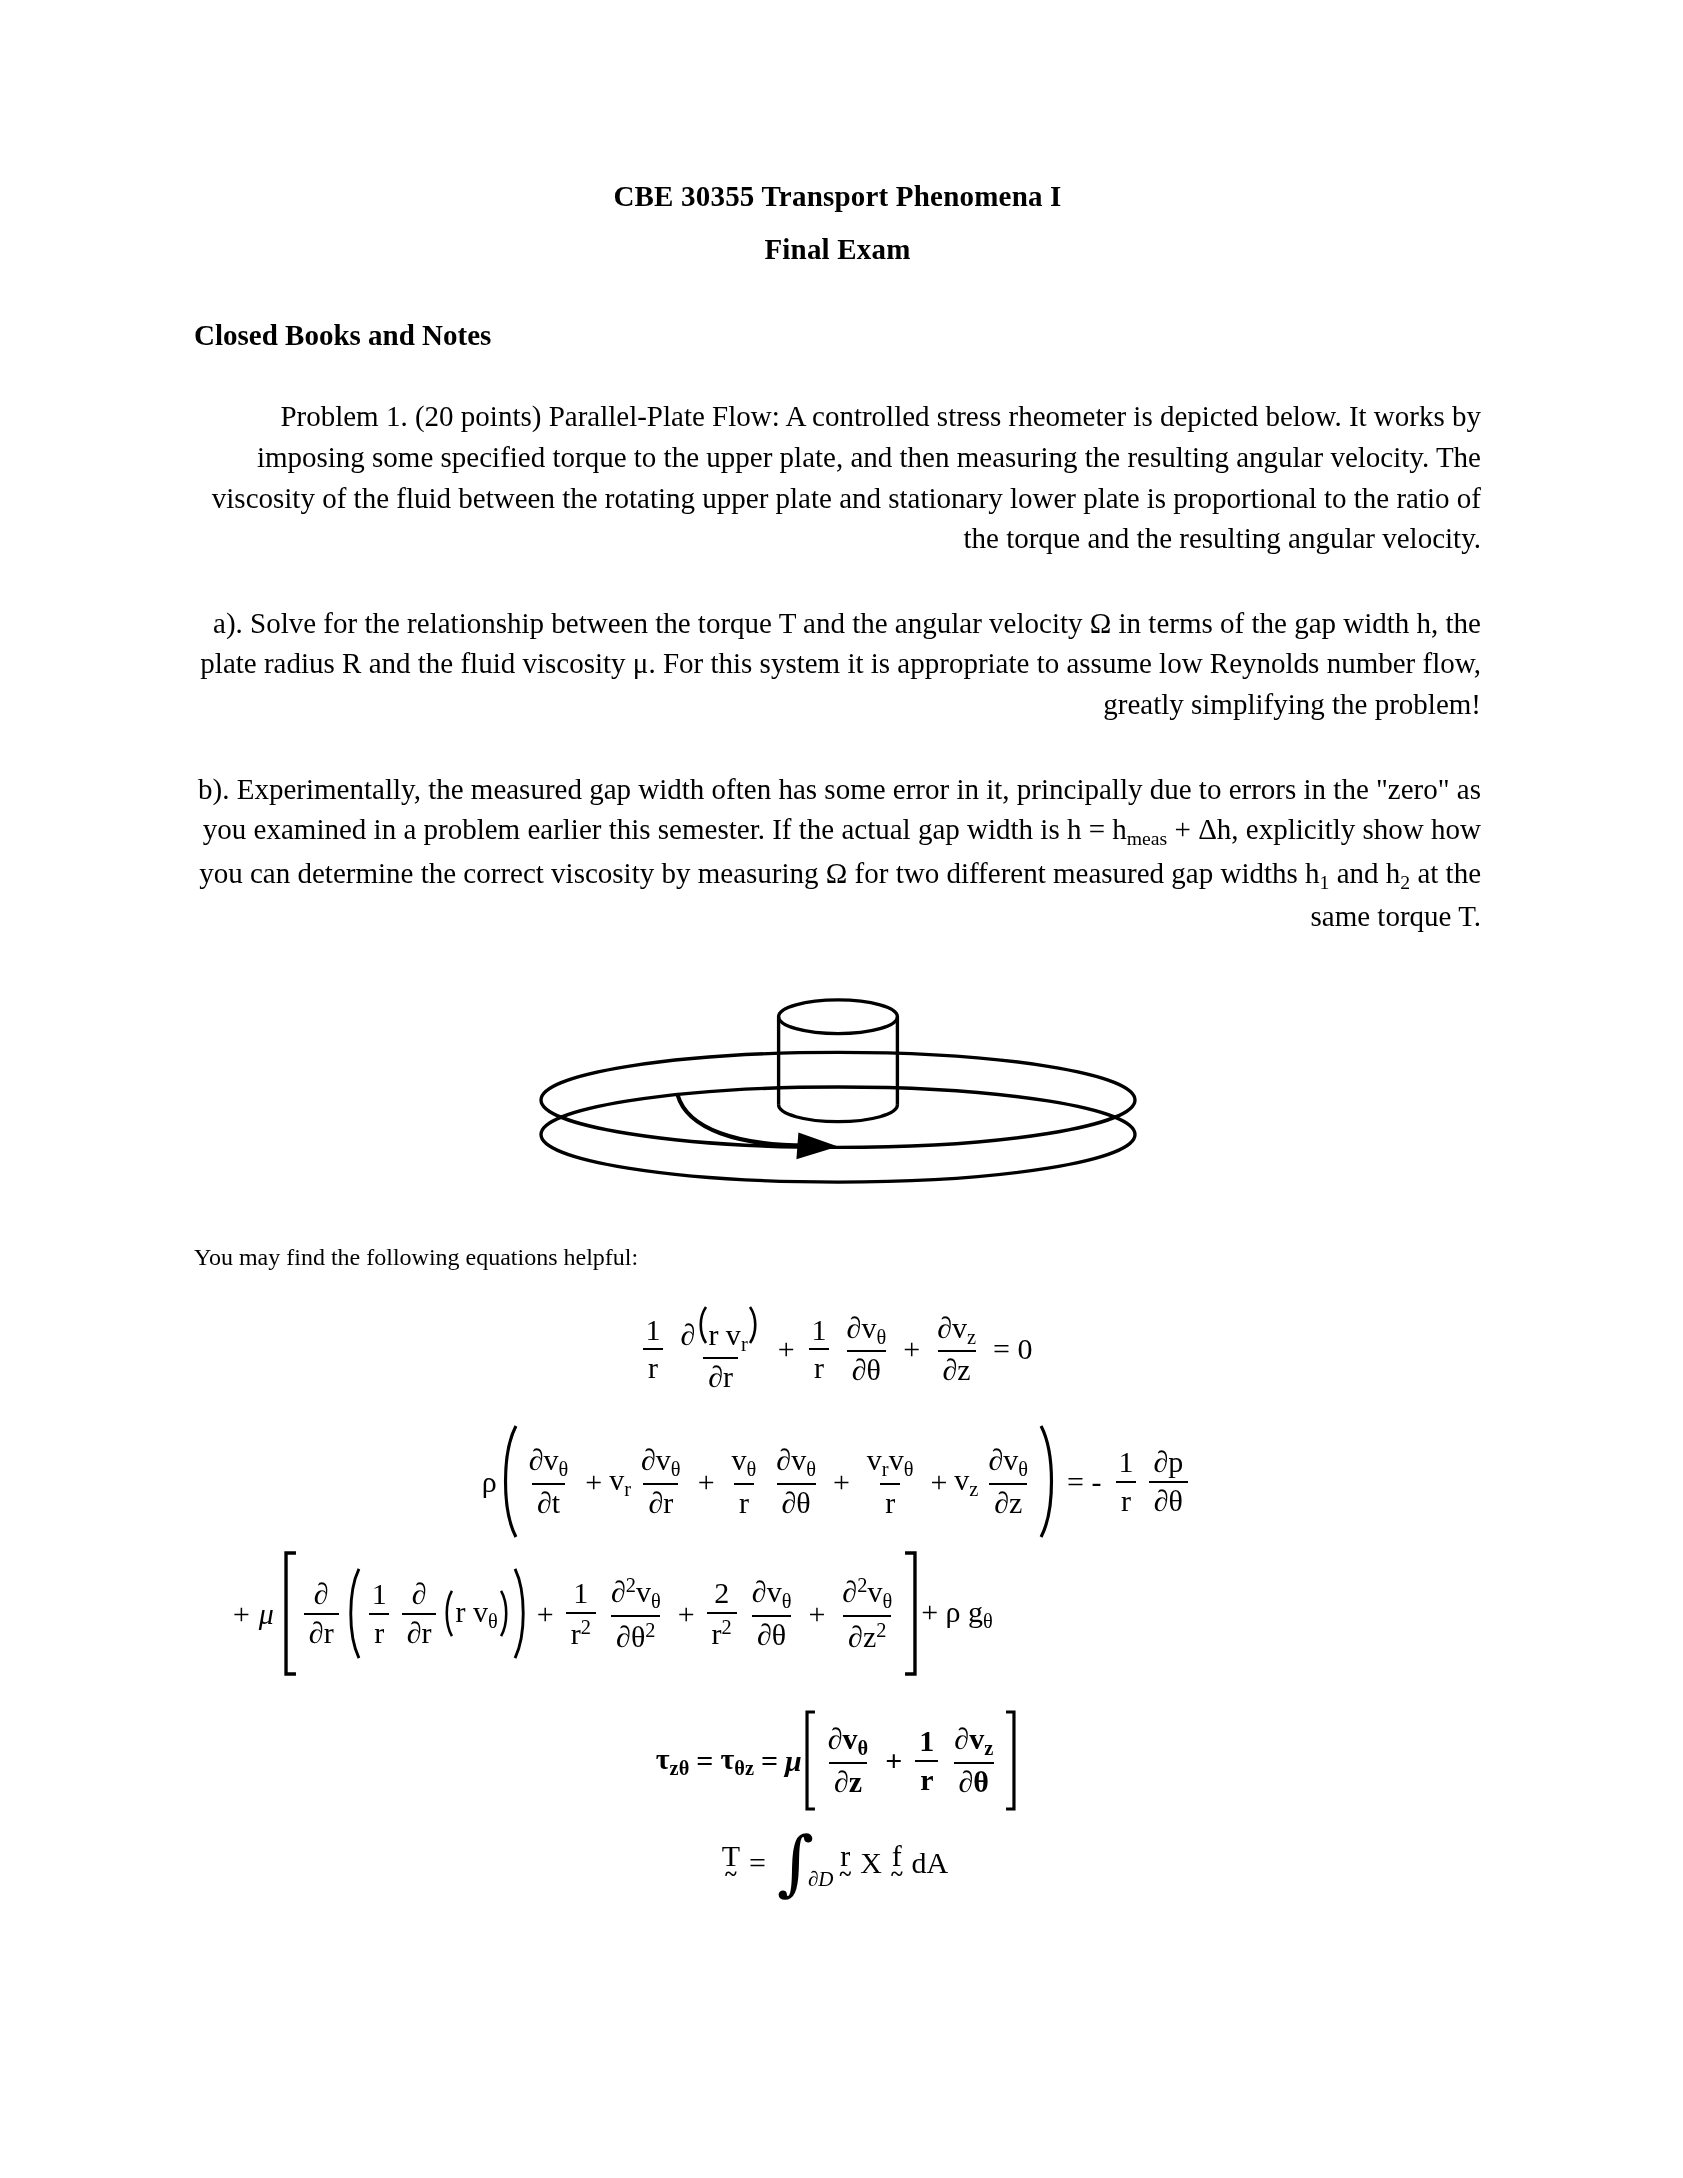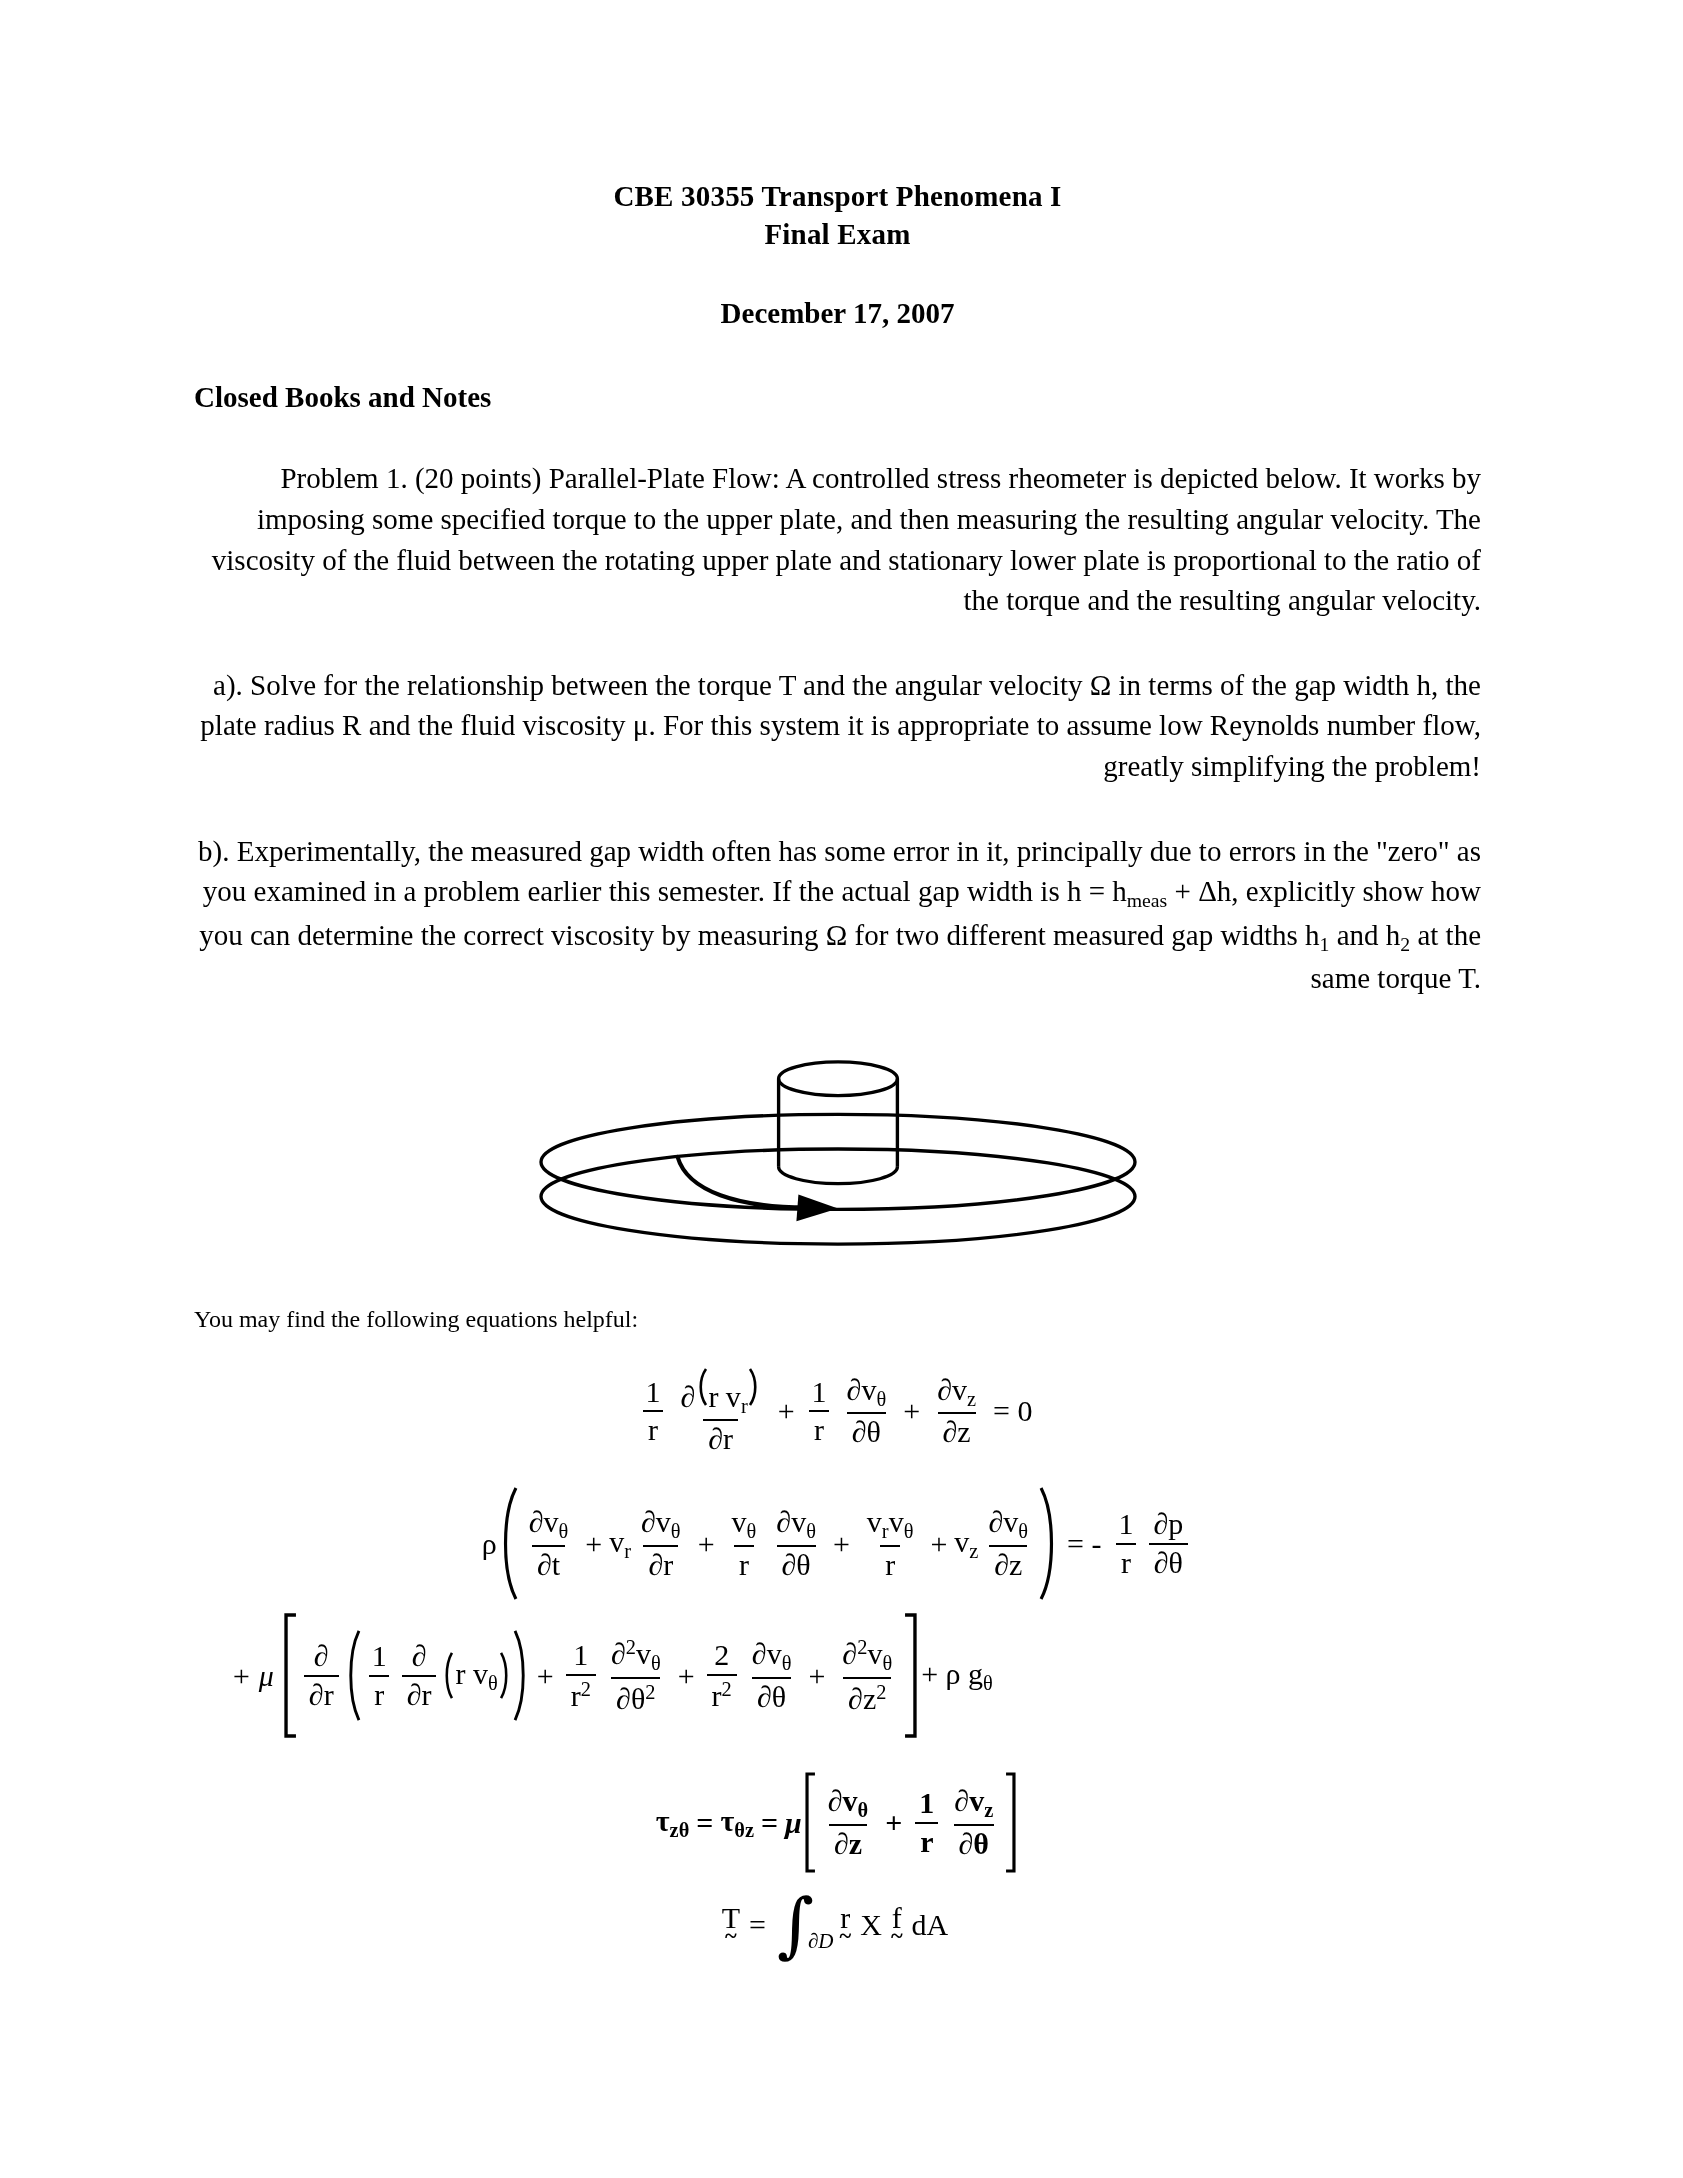--- a/index.html
+++ b/index.html
@@ -30,21 +30,21 @@
   }
 
   
   .title-block {
     text-align: center;
     font-weight: bold;
     font-size: 29px;
     line-height: 1.30;
     letter-spacing: 0.2px;
   }
-  .title-line2 { margin-top: 0px; }
+  .title-line2 { margin-top: 15px; }
   .date-line {
     text-align: center;
     font-weight: bold;
     font-size: 29px;
     margin-top: 44px;
   }
   .closed-books {
     font-weight: bold;
     font-size: 29px;
     margin-top: 51px;
@@ -137,21 +137,20 @@
 </head>
 <body>
 
 <div class="page">
   <div class="content">
 
     <div class="title-block">
       <div>CBE 30355 Transport Phenomena  I</div>
       <div class="title-line2">Final Exam</div>
     </div>
-    <div class="date-line">December 17, 2007</div>
     <div class="closed-books">Closed Books and Notes</div>
 
     <div class="para">Problem 1. (20 points)  Parallel-Plate Flow:  A controlled stress rheometer is depicted below.  It works by imposing some specified torque to the upper plate, and then measuring the resulting angular velocity.  The viscosity of the fluid between the rotating upper plate and stationary lower plate is proportional to the ratio of the torque and the resulting angular velocity.</div>
 
     <div class="para"><span>a). Solve for the relationship between the torque T and the angular velocity </span><span>Ω</span><span> in terms of the gap width h, the plate radius R and the fluid viscosity </span><span>μ</span><span>.  For this system it is appropriate to assume low Reynolds number flow, greatly simplifying the problem!</span></div>
 
     <div class="para"><span>b). Experimentally, the measured gap width often has some error in it, principally due to errors in the "zero" as you examined in a problem earlier this semester.  If the actual gap width is h = h</span><sub>meas</sub><span> + Δh, explicitly show how you can determine the correct viscosity by measuring </span><span>Ω</span><span> for two different measured gap widths h</span><sub>1</sub><span> and h</span><sub>2</sub><span> at the same torque T.</span></div>
 
     <div class="figure-wrap">
       <svg width="792" height="238" viewBox="0 0 800 240">

